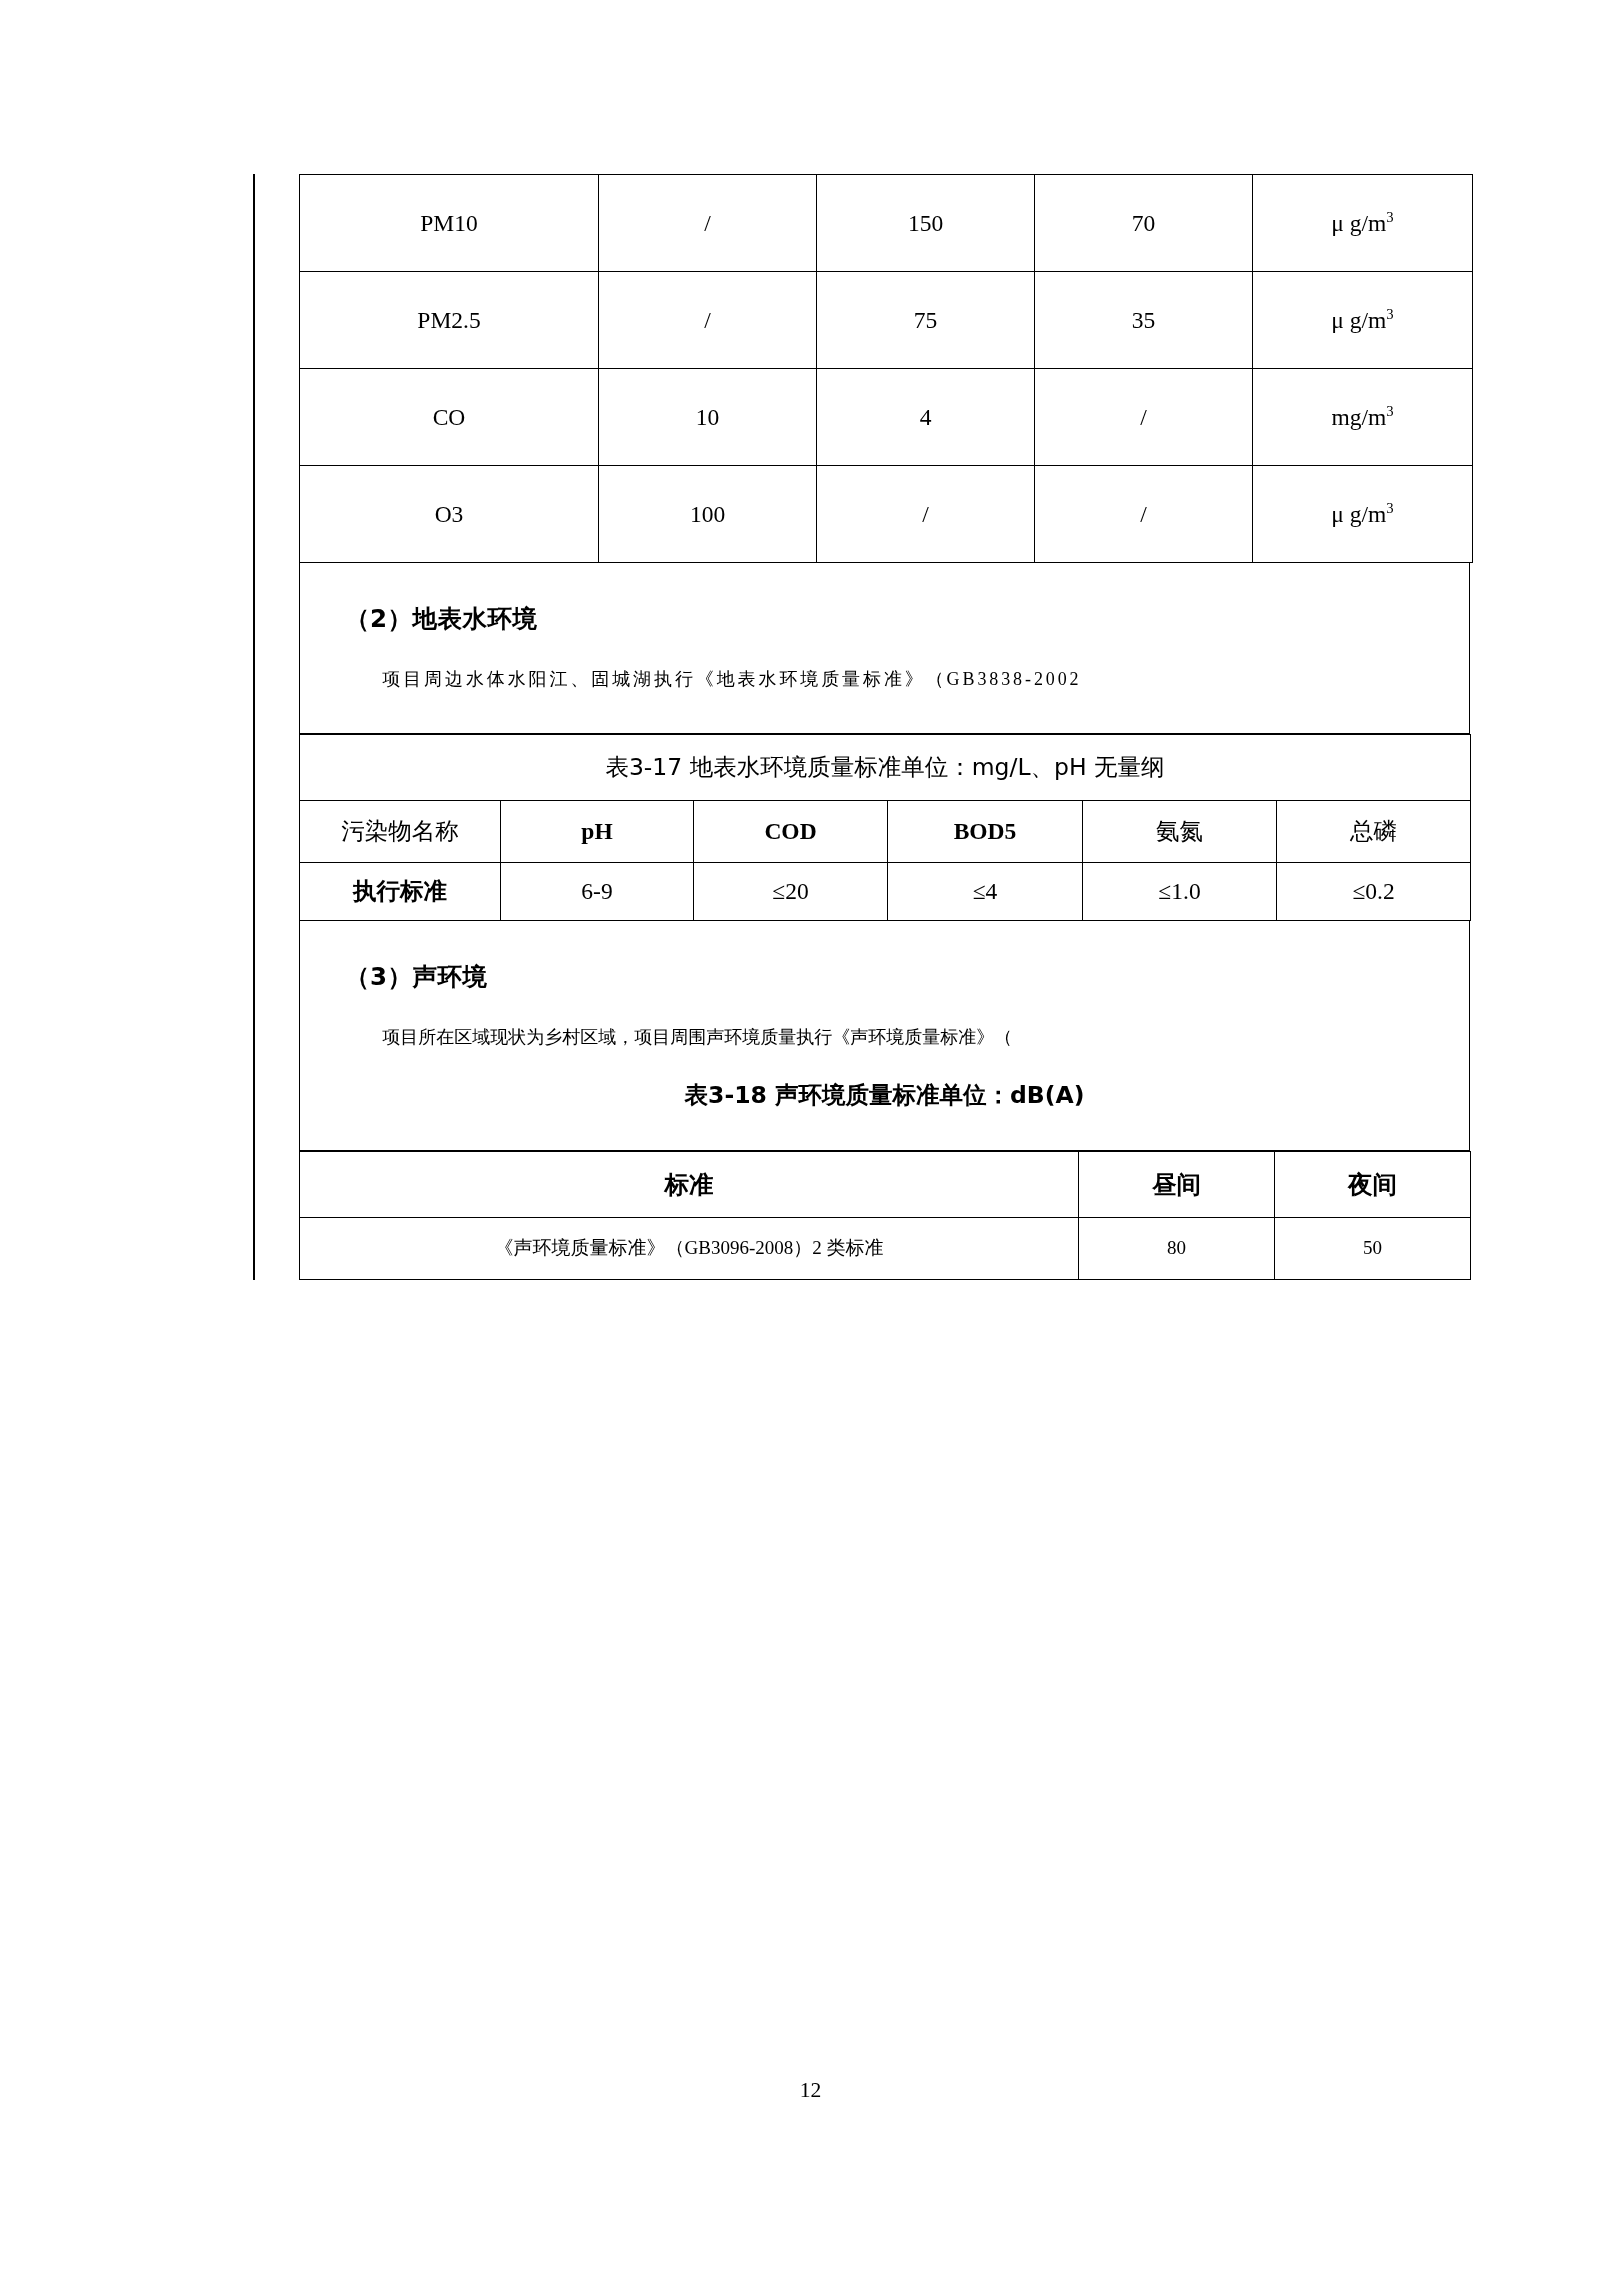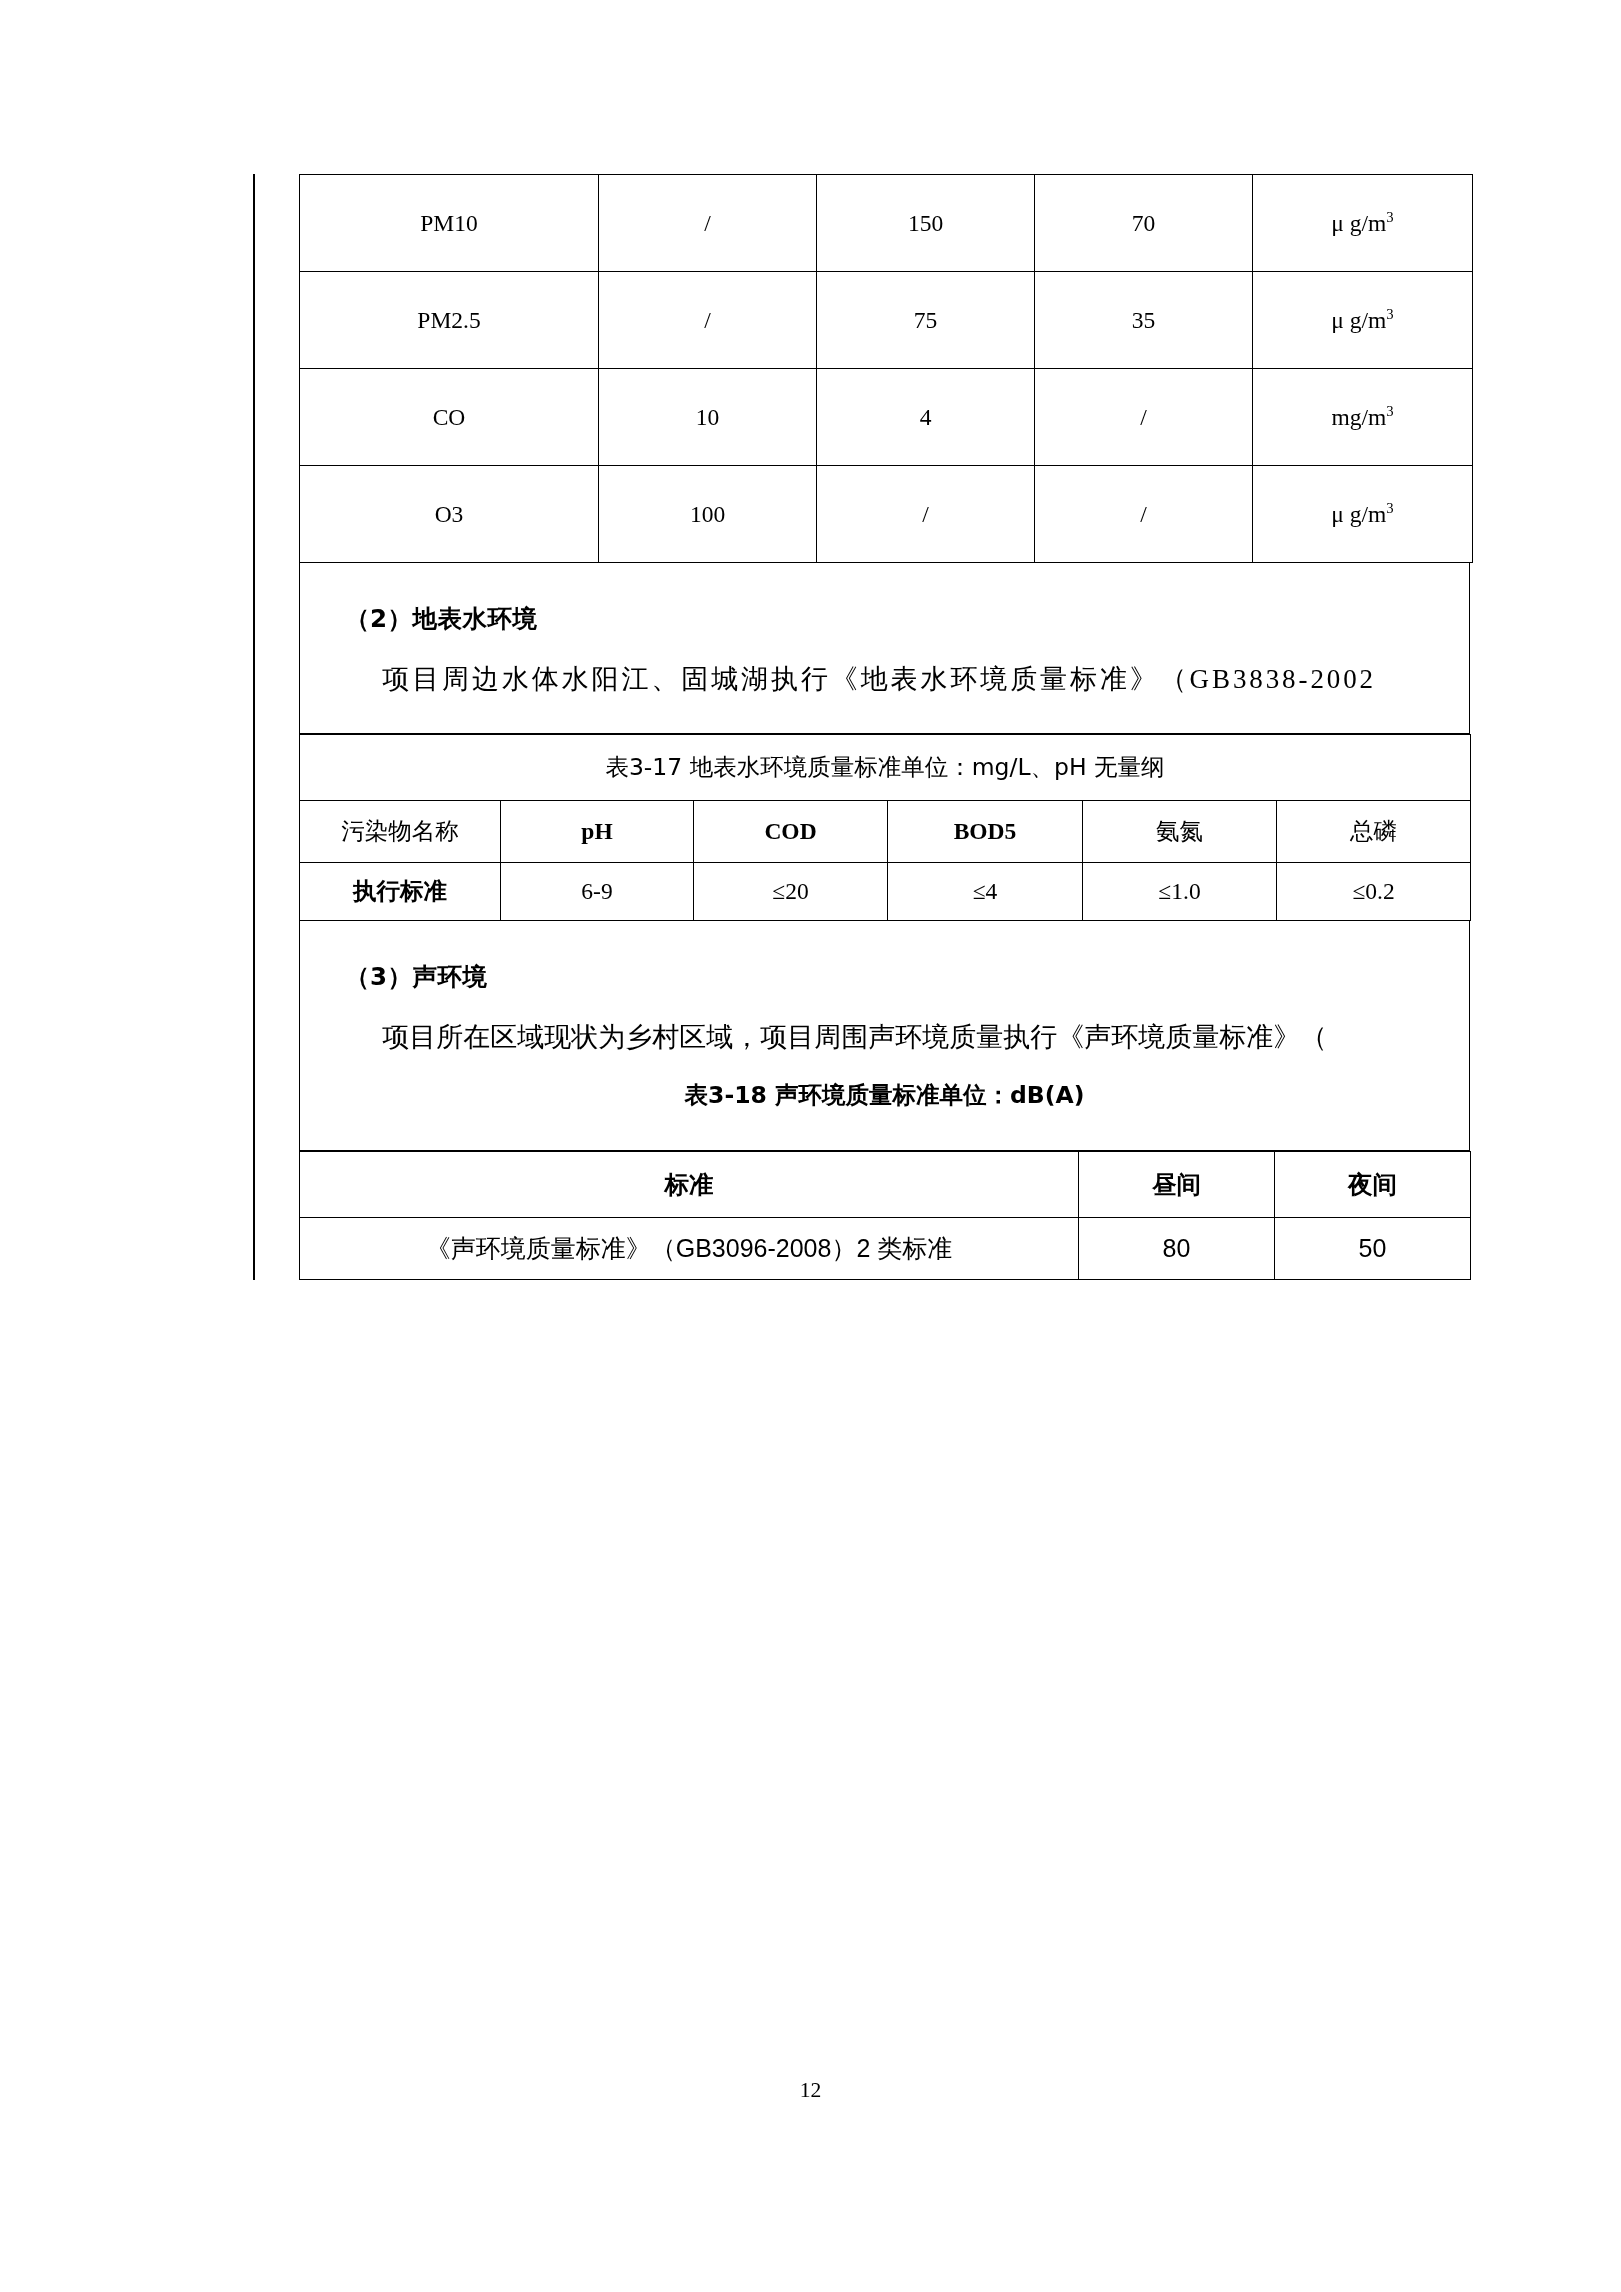--- a/index.html
+++ b/index.html
@@ -81,21 +81,21 @@
 
   .heading-cn {
     font-family: "DejaVu Sans", "Liberation Sans", sans-serif;
     font-size: 24.5px;
     font-weight: bold;
     margin: 13.7px 0 19.6px 17.6px;
     letter-spacing: 0.5px;
   }
   .para {
     font-family: "Liberation Serif", serif;
-    font-size: 27px;
+    font-size: 18px;
     line-height: 49px;
     text-align: justify;
     text-indent: 49px;
     margin: 0 5.9px 0 5.9px;
   }
   .para .sp { letter-spacing: 2.9px; }
 
   
   .caption-row td {
     height: 65px;
@@ -143,22 +143,22 @@
 
   
   .noise-table .hdr {
     height: 65px;
     font-family: "DejaVu Sans", "Liberation Sans", sans-serif;
     font-weight: bold;
     font-size: 24.5px;
   }
   .noise-table .val {
     height: 61px;
-    font-family: Liberation Sans, sans-serif;
-    font-size: 25px;
+    font-family: Liberation Serif, serif;
+    font-size: 19px;
   }
   .noise-table .c0 { width: 779px; }
   .noise-table .c1 { width: 196px; }
   .noise-table .c2 { width: 196px; }
 
   
   .page-number {
     position: absolute;
     left: 0;
     top: 2078px;

